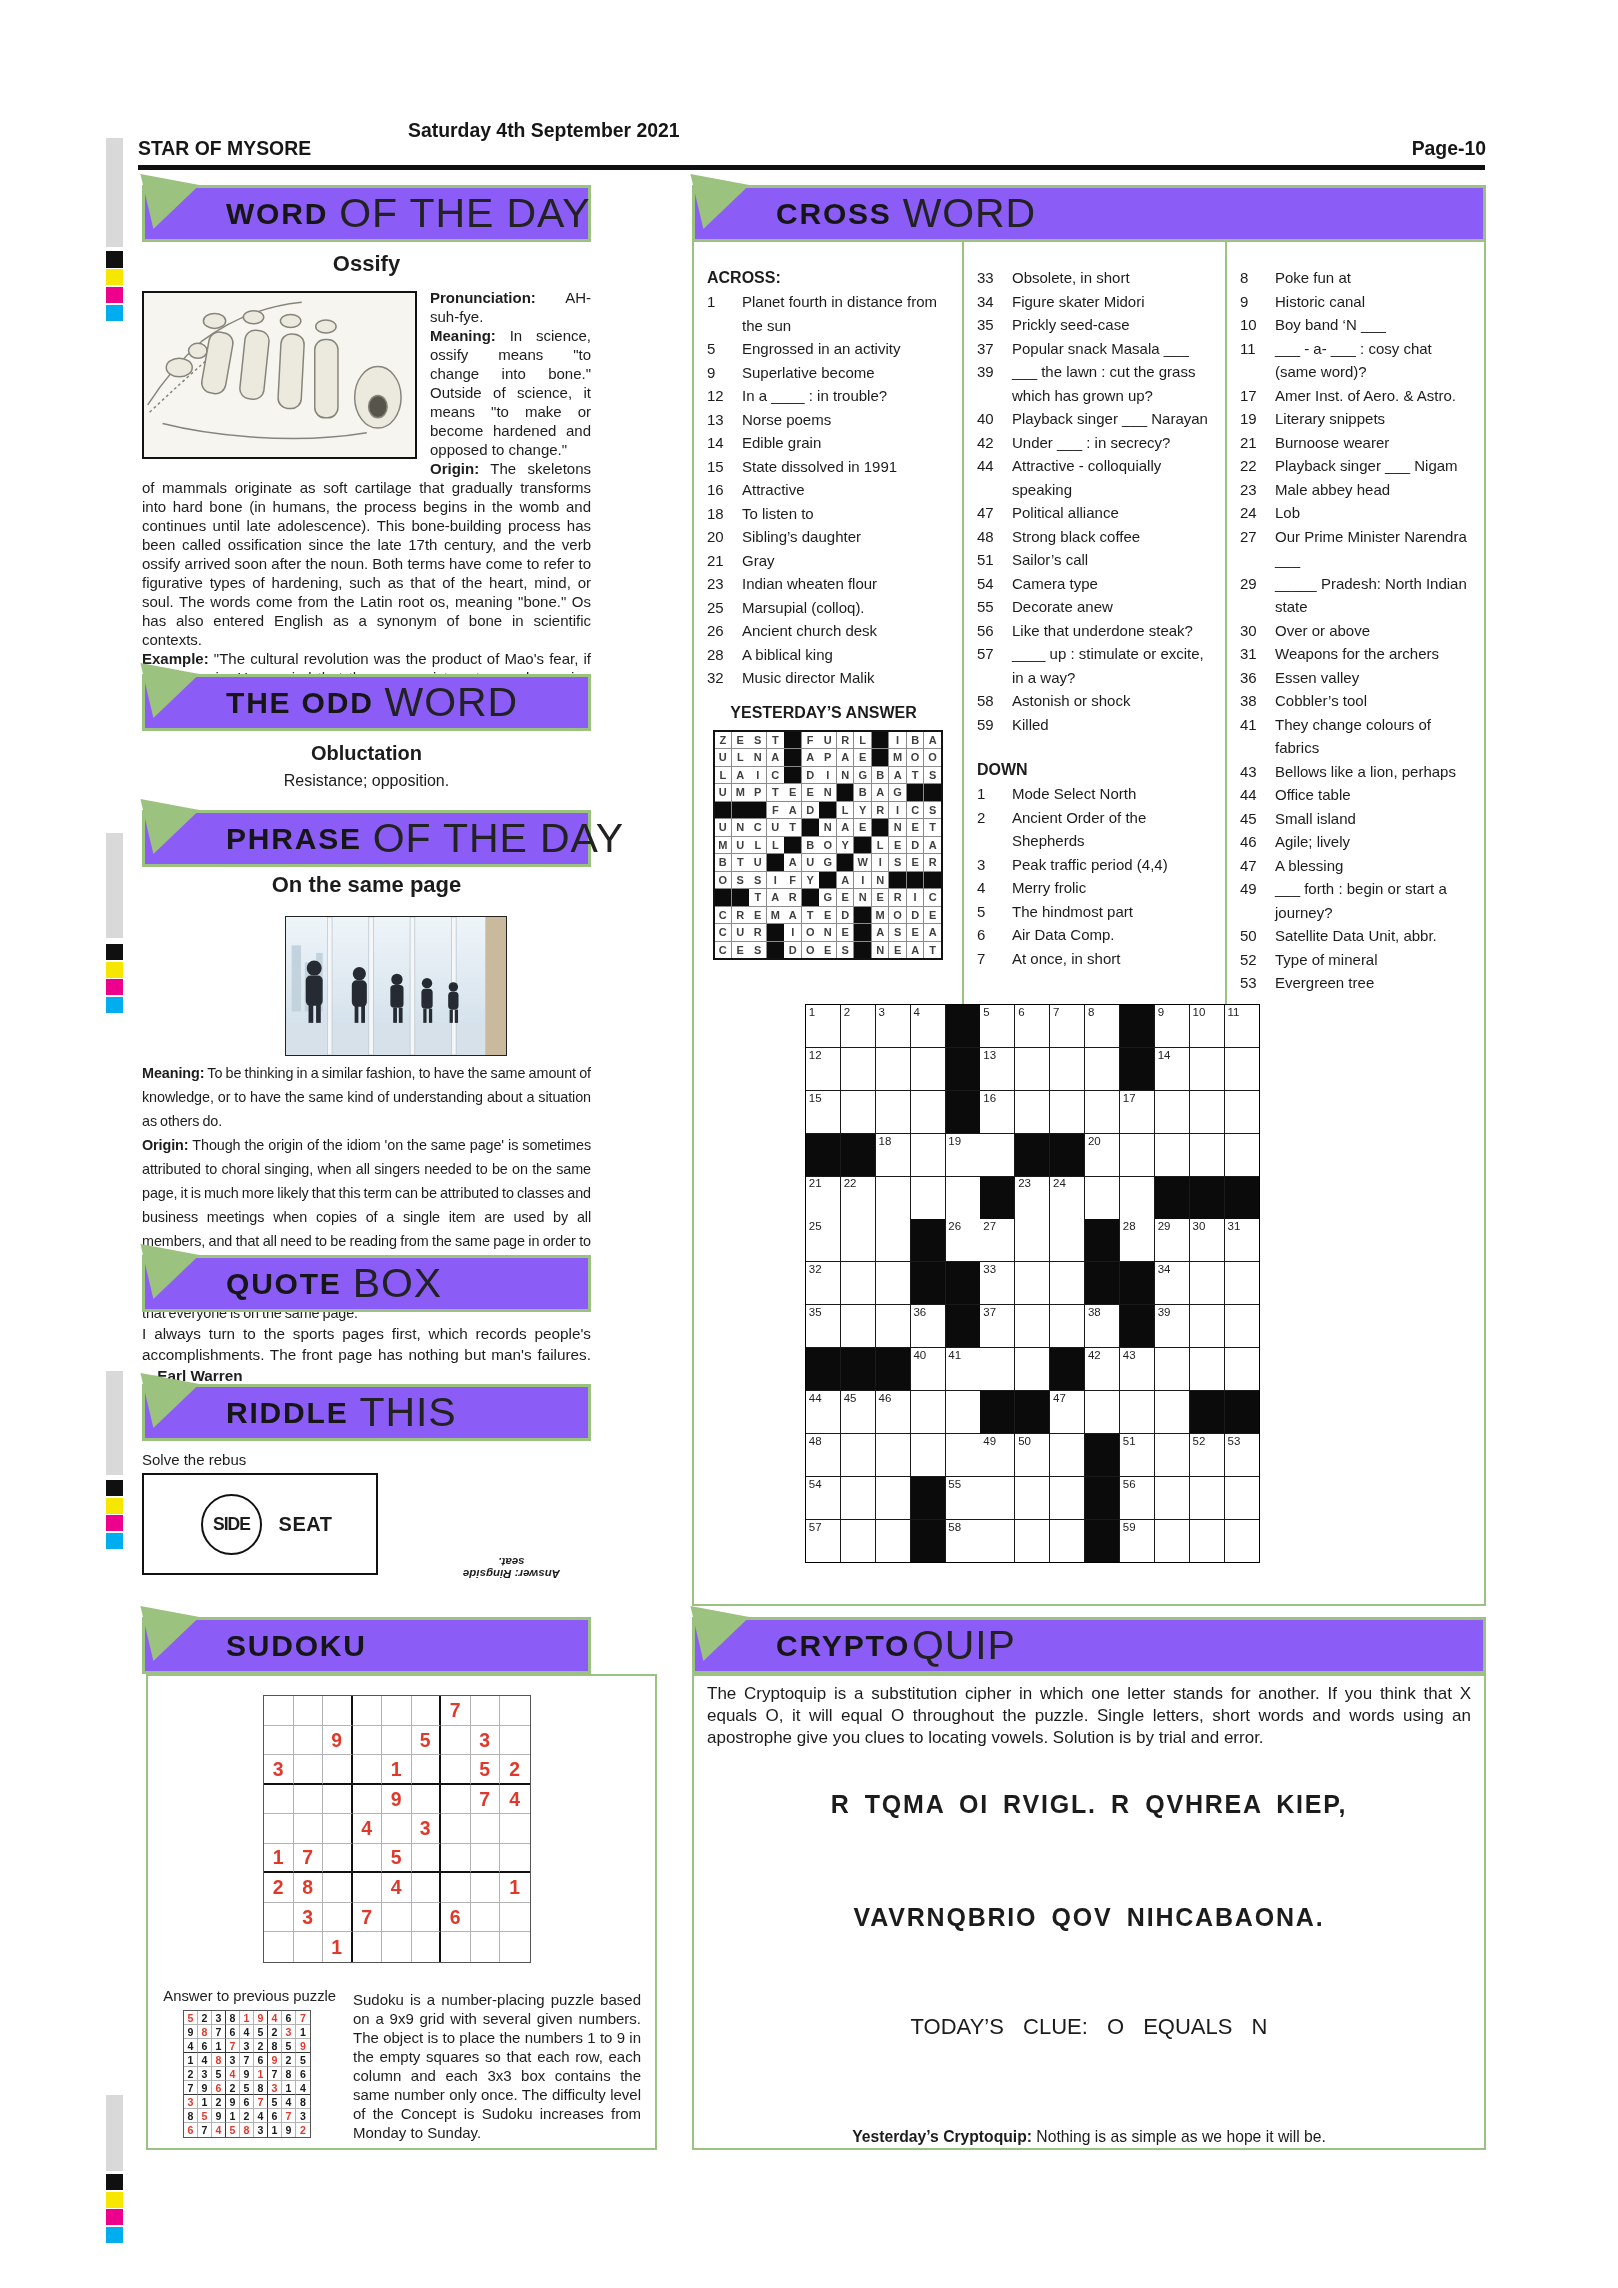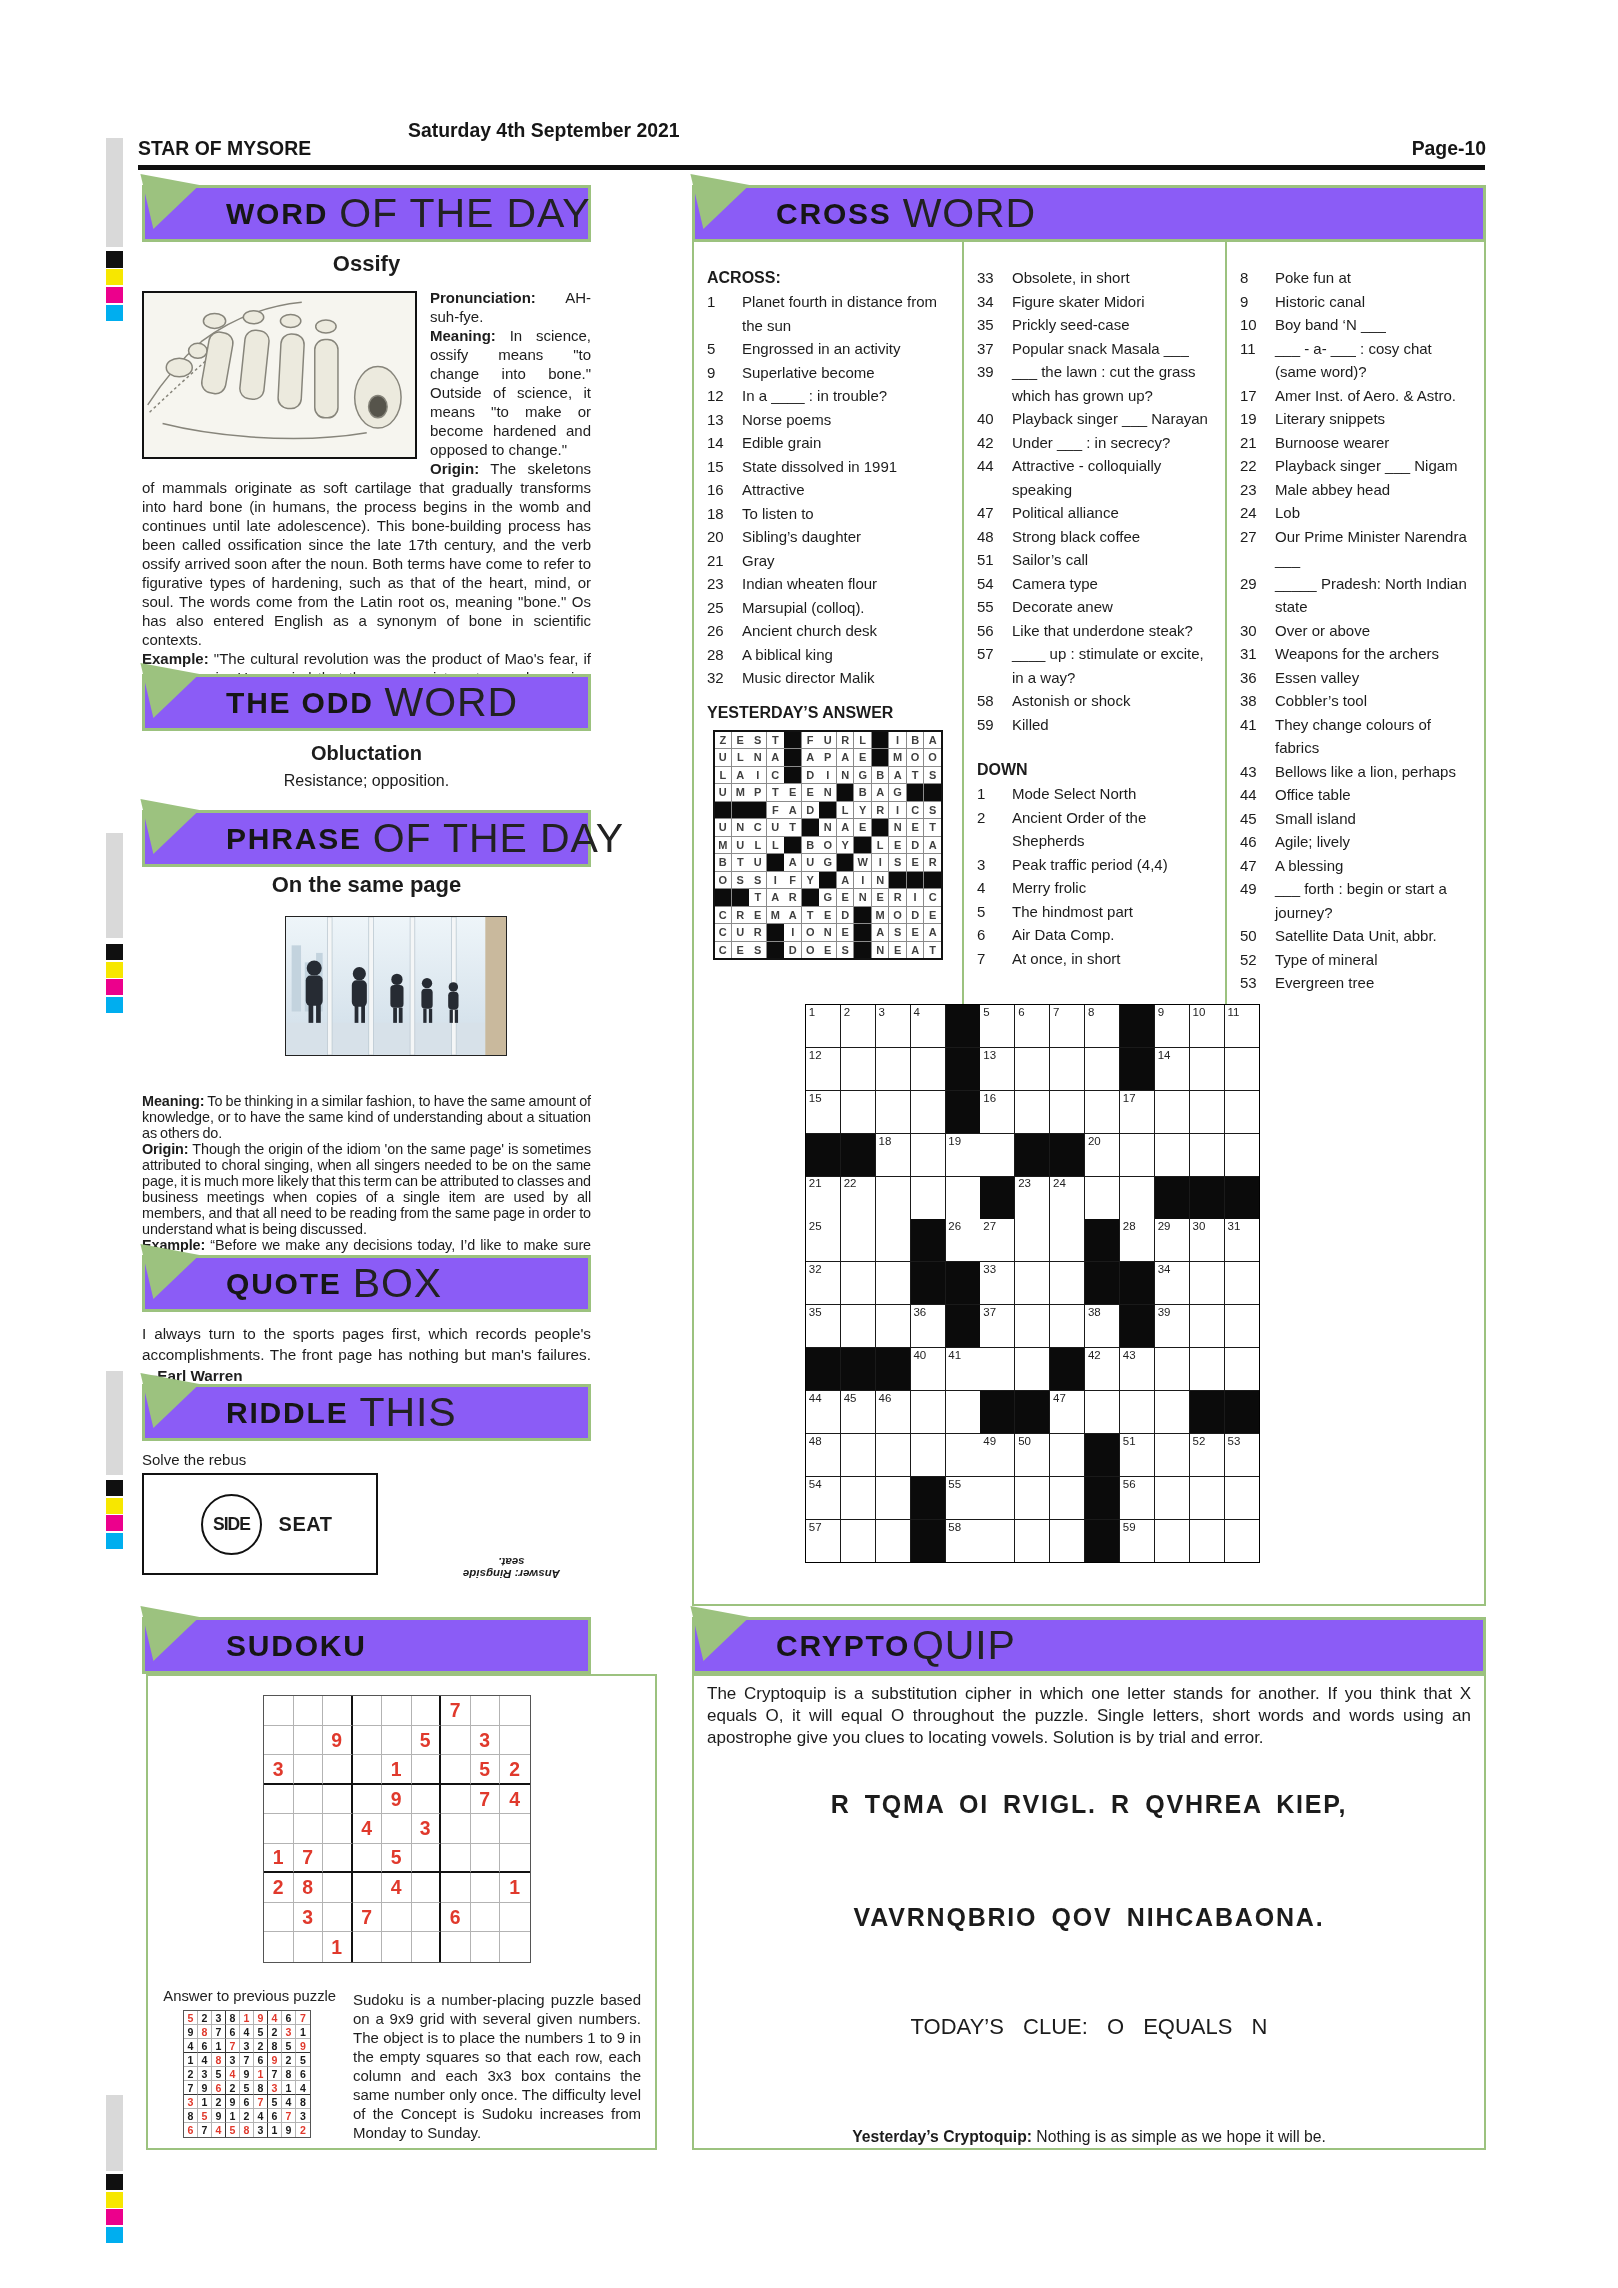--- a/index.html
+++ b/index.html
@@ -44,21 +44,21 @@
   
   .xarea{position:absolute;left:692px;top:242px;width:794px;height:1364px;box-sizing:border-box;
          border-left:2.8px solid var(--green);border-right:2.8px solid var(--green);border-bottom:2.8px solid var(--green);}
   .cluecol{position:absolute;top:0;height:762px;box-sizing:border-box;padding:24px 9.2px 0 13px;}
   .cluecol.b,.cluecol.c{border-left:2.8px solid var(--green);}
   .cluelabel{font-weight:bold;font-size:16px;line-height:24px;}
   .clue{display:flex;font-size:15px;line-height:23.5px;}
   .clue .cn{flex:none;width:35px;}
   .clue .ct{flex:1;padding-right:1.8px;}
 
-  .yalabel{font-weight:bold;font-size:16px;text-align:left;margin:14.8px 0 7.4px 0;width:233px;}
+  .yalabel{font-weight:bold;font-size:16px;text-align:center;margin:14.8px 0 7.4px 0;width:233px;}
   .yagrid{display:grid;grid-template-columns:repeat(13,16.6px);grid-auto-rows:16.6px;gap:0.9px;
           background:#8b8b8b;border:2.8px solid #111;width:fit-content;margin-left:5.5px;}
   .yac{background:#fff;display:flex;align-items:center;justify-content:center;
        font-size:11px;font-weight:bold;color:#3f3f3f;}
   .yac.blk{background:#0c0c0c;}
 
   
   .xwgrid{position:absolute;left:805px;top:1004px;display:grid;grid-template-columns:repeat(13,34px);
           grid-auto-rows:42px;gap:0.9px;background:#1a1a1a;border:1.8px solid #000;width:fit-content;}
   .xc{background:#fff;position:relative;}
@@ -224,21 +224,21 @@
         <g>
             <circle cx="178" cy="74" r="5"></circle>
             <rect x="172.5" y="79" width="11" height="19" rx="4"></rect>
             <rect x="174" y="98" width="3.5" height="14"></rect>
             <rect x="179.5" y="98" width="3.5" height="14"></rect>
           </g>
       </g>
       <use href="#figs" transform="translate(0,224) scale(1,-1)" opacity="0.25" clip-path="url(#floorclip)"></use>
     </svg>
   </div>
-  <div class="bt tight" style="position:absolute;left:142px;top:1061px;width:449px;font-size:14.4px;line-height:16px;margin-top:32px;">
+  <div class="bt tight" style="position:absolute;left:142px;top:1061px;width:449px;font-size:14.4px;line-height:24px;">
     <p><b>Meaning:</b> <span>To be thinking in a similar fashion, to have the same amount of knowledge, or to have the same kind of understanding about a situation as others do.</span></p>
     <p><b>Origin:</b> <span>Though the origin of the idiom 'on the same page' is sometimes attributed to choral singing, when all singers needed to be on the same page, it is much more likely that this term can be attributed to classes and business meetings when copies of a single item are used by all members, and that all need to be reading from the same page in order to understand what is being discussed.</span></p>
     <p><b>Example:</b> <span>“Before we make any decisions today, I’d like to make sure that everyone is on the same page.”</span></p>
   </div>
 
   <div class="shdr" style="left:142px;top:1255px;width:449px;">
     <span class="fold"></span>
     <span class="hs">QUOTE</span>
     <span class="hl">BOX</span>
   </div>

